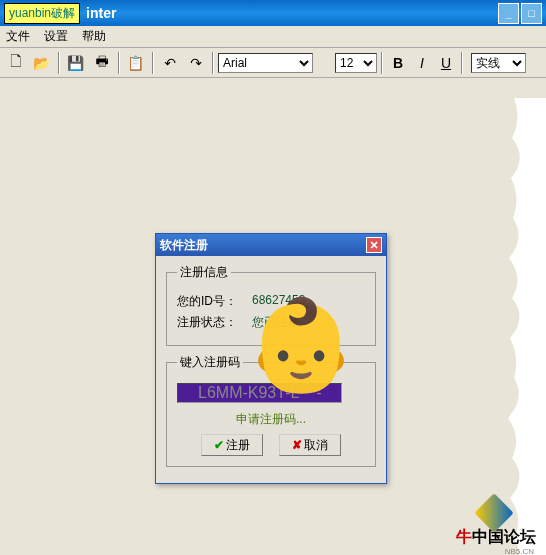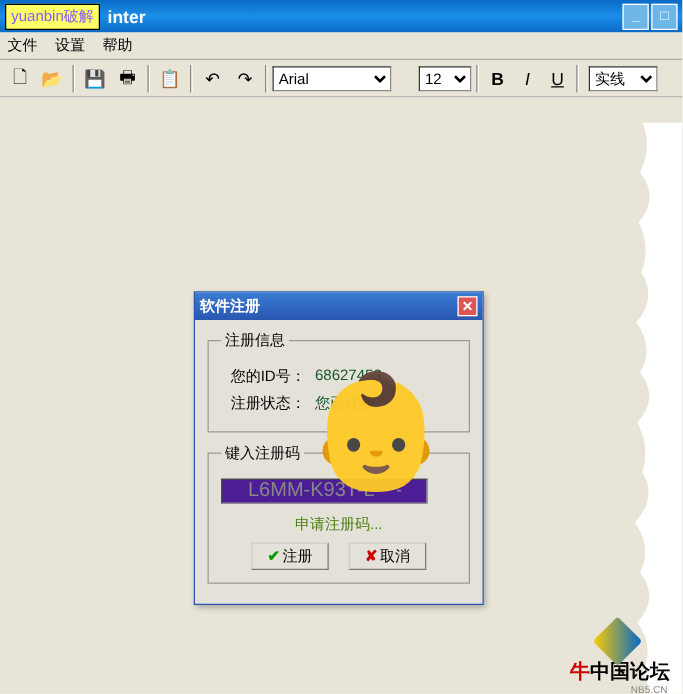--- a/index.html
+++ b/index.html
@@ -1,18 +1,18 @@
 <!DOCTYPE html>
 <html><head>
 <meta charset="utf-8">
 <style>
 * { margin: 0; padding: 0; box-sizing: border-box; font-family: "SimSun", Arial, sans-serif; }
 body { width: 546px; height: 555px; background: #fff; position: relative; overflow: hidden; }
 .titlebar { background: linear-gradient(#0a6ac6, #1c8ee8, #0a6ac6); height: 26px; display: flex; align-items: center; padding: 0 4px; color: #fff; }
-.badge { background: #ffff66; color: #8b5cf6; padding: 1px 4px; font-size: 12px; border: 1px solid #000; margin-right: 6px; }
+.badge { background: #ffff66; color: #0f766e; padding: 1px 4px; font-size: 12px; border: 1px solid #000; margin-right: 6px; }
 .titletext { font-size: 14px; font-weight: bold; flex: 1; }
 .winbtns { display: flex; gap: 2px; }
 .winbtn { width: 21px; height: 21px; background: #6eb5e8; border: 1px solid #fff; display: flex; align-items: center; justify-content: center; font-family: Arial; font-size: 11px; font-weight: bold; color: #fff; cursor: pointer; }
 .menubar { background: #e8e5d8; height: 22px; display: flex; align-items: center; padding: 0 6px; font-size: 12px; gap: 14px; border-bottom: 1px solid #aaa; }
 .menuitem { cursor: pointer; }
 .toolbar { background: #e8e5d8; height: 30px; display: flex; align-items: center; padding: 2px 4px; border-bottom: 1px solid #aaa; gap: 2px; }
 .tbtn { width: 24px; height: 24px; border: 1px solid transparent; display: flex; align-items: center; justify-content: center; font-size: 14px; cursor: pointer; }
 .sep { width: 2px; height: 22px; border-left: 1px solid #888; border-right: 1px solid #fff; margin: 0 2px; }
 .fontsel { width: 95px; height: 20px; font-size: 12px; background: #fff; border: 1px inset #888; }
 .sizesel { width: 42px; height: 20px; font-size: 12px; background: #fff; border: 1px inset #888; margin-left: 20px; }
@@ -20,21 +20,21 @@
 .bbtn { width: 20px; height: 20px; display: flex; align-items: center; justify-content: center; font-family: "Times New Roman"; font-size: 14px; cursor: pointer; margin: 0 1px; }
 .canvas { background: #e8e5d8; height: 480px; position: relative; }
 .dialog { position: absolute; left: 155px; top: 155px; width: 232px; background: #e4e2d8; border: 1px solid #2857b0; box-shadow: 2px 2px 5px rgba(0,0,0,0.3); }
 .dlgtitle { background: linear-gradient(#3a7bd5, #2857b0); height: 22px; display: flex; align-items: center; padding: 0 4px; color: #fff; font-size: 12px; font-weight: bold; gap: 40px; }
 .dlgtitle span:first-child { flex: 1; }
 .dlgclose { width: 16px; height: 16px; background: #d55; border: 1px solid #fff; display: flex; align-items: center; justify-content: center; font-size: 11px; color: #fff; cursor: pointer; font-family: Arial; }
 .dlgbody { padding: 8px 10px; font-size: 12px; }
 .fieldset { border: 1px solid #999; padding: 8px 10px 10px; margin-bottom: 8px; }
 .fieldset legend { font-size: 12px; padding: 0 3px; }
 .row { display: flex; margin: 4px 0; font-size: 12px; }
-.lbl { width: 75px; text-align: center; }
+.lbl { width: 75px; }
 .val { color: #14532d; }
 .reginput { width: 165px; height: 20px; border: 1px inset #999; background: #4c1d95; font-size: 16px; padding: 0 20px; color: #888; margin: 4px 0; }
 .link { color: #4d7c0f; text-align: center; margin: 4px 0; cursor: pointer; }
 .btnrow { display: flex; justify-content: center; gap: 16px; margin-top: 6px; }
 .dlgbtn { width: 62px; height: 22px; border: 1px outset #ccc; background: #e4e2d8; font-size: 12px; cursor: pointer; display: flex; align-items: center; justify-content: center; gap: 2px; }
 .check { color: #090; font-weight: bold; }
 .cross { color: #c00; font-weight: bold; }
 .baby { position: absolute; left: 245px; top: 215px; font-size: 90px; pointer-events: none; opacity: 0.95; }
 .watermark { position: absolute; right: 10px; bottom: 10px; display: flex; align-items: center; font-size: 16px; font-weight: bold; flex-direction: column; }
 .wlogo { width: 28px; height: 28px; background: linear-gradient(45deg,#fc0,#06c); border-radius: 3px; margin-right: 4px; transform: rotate(45deg); }

